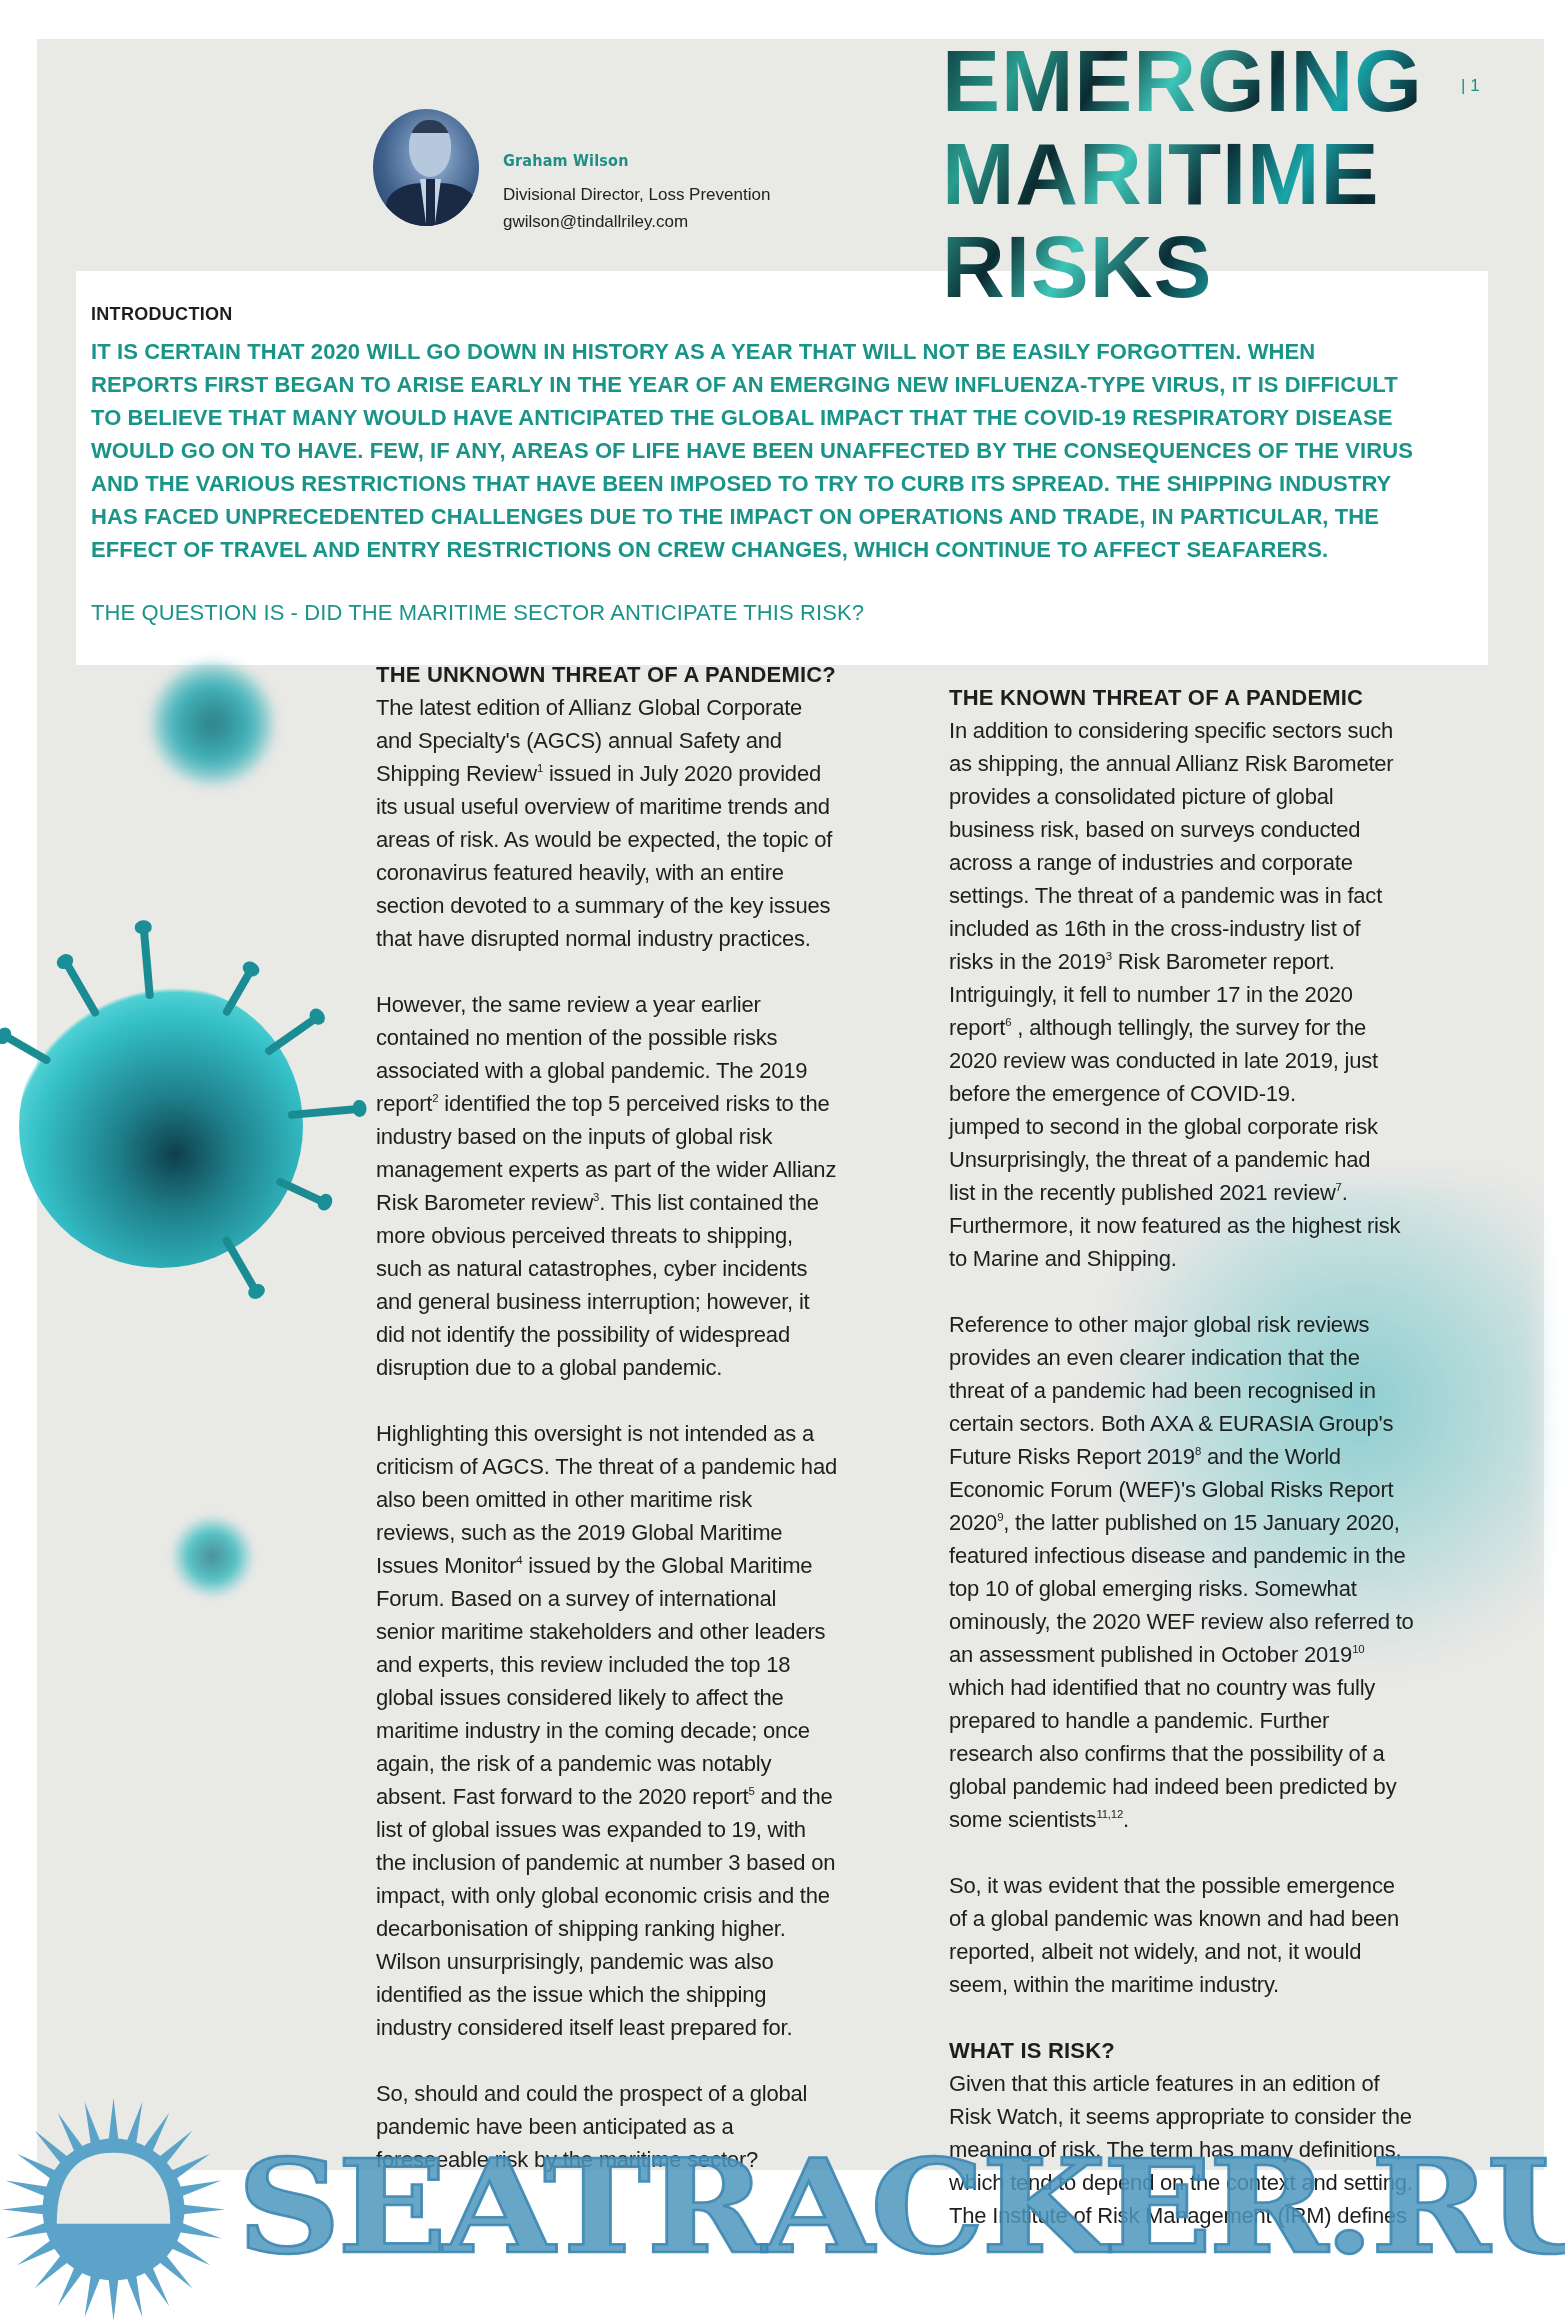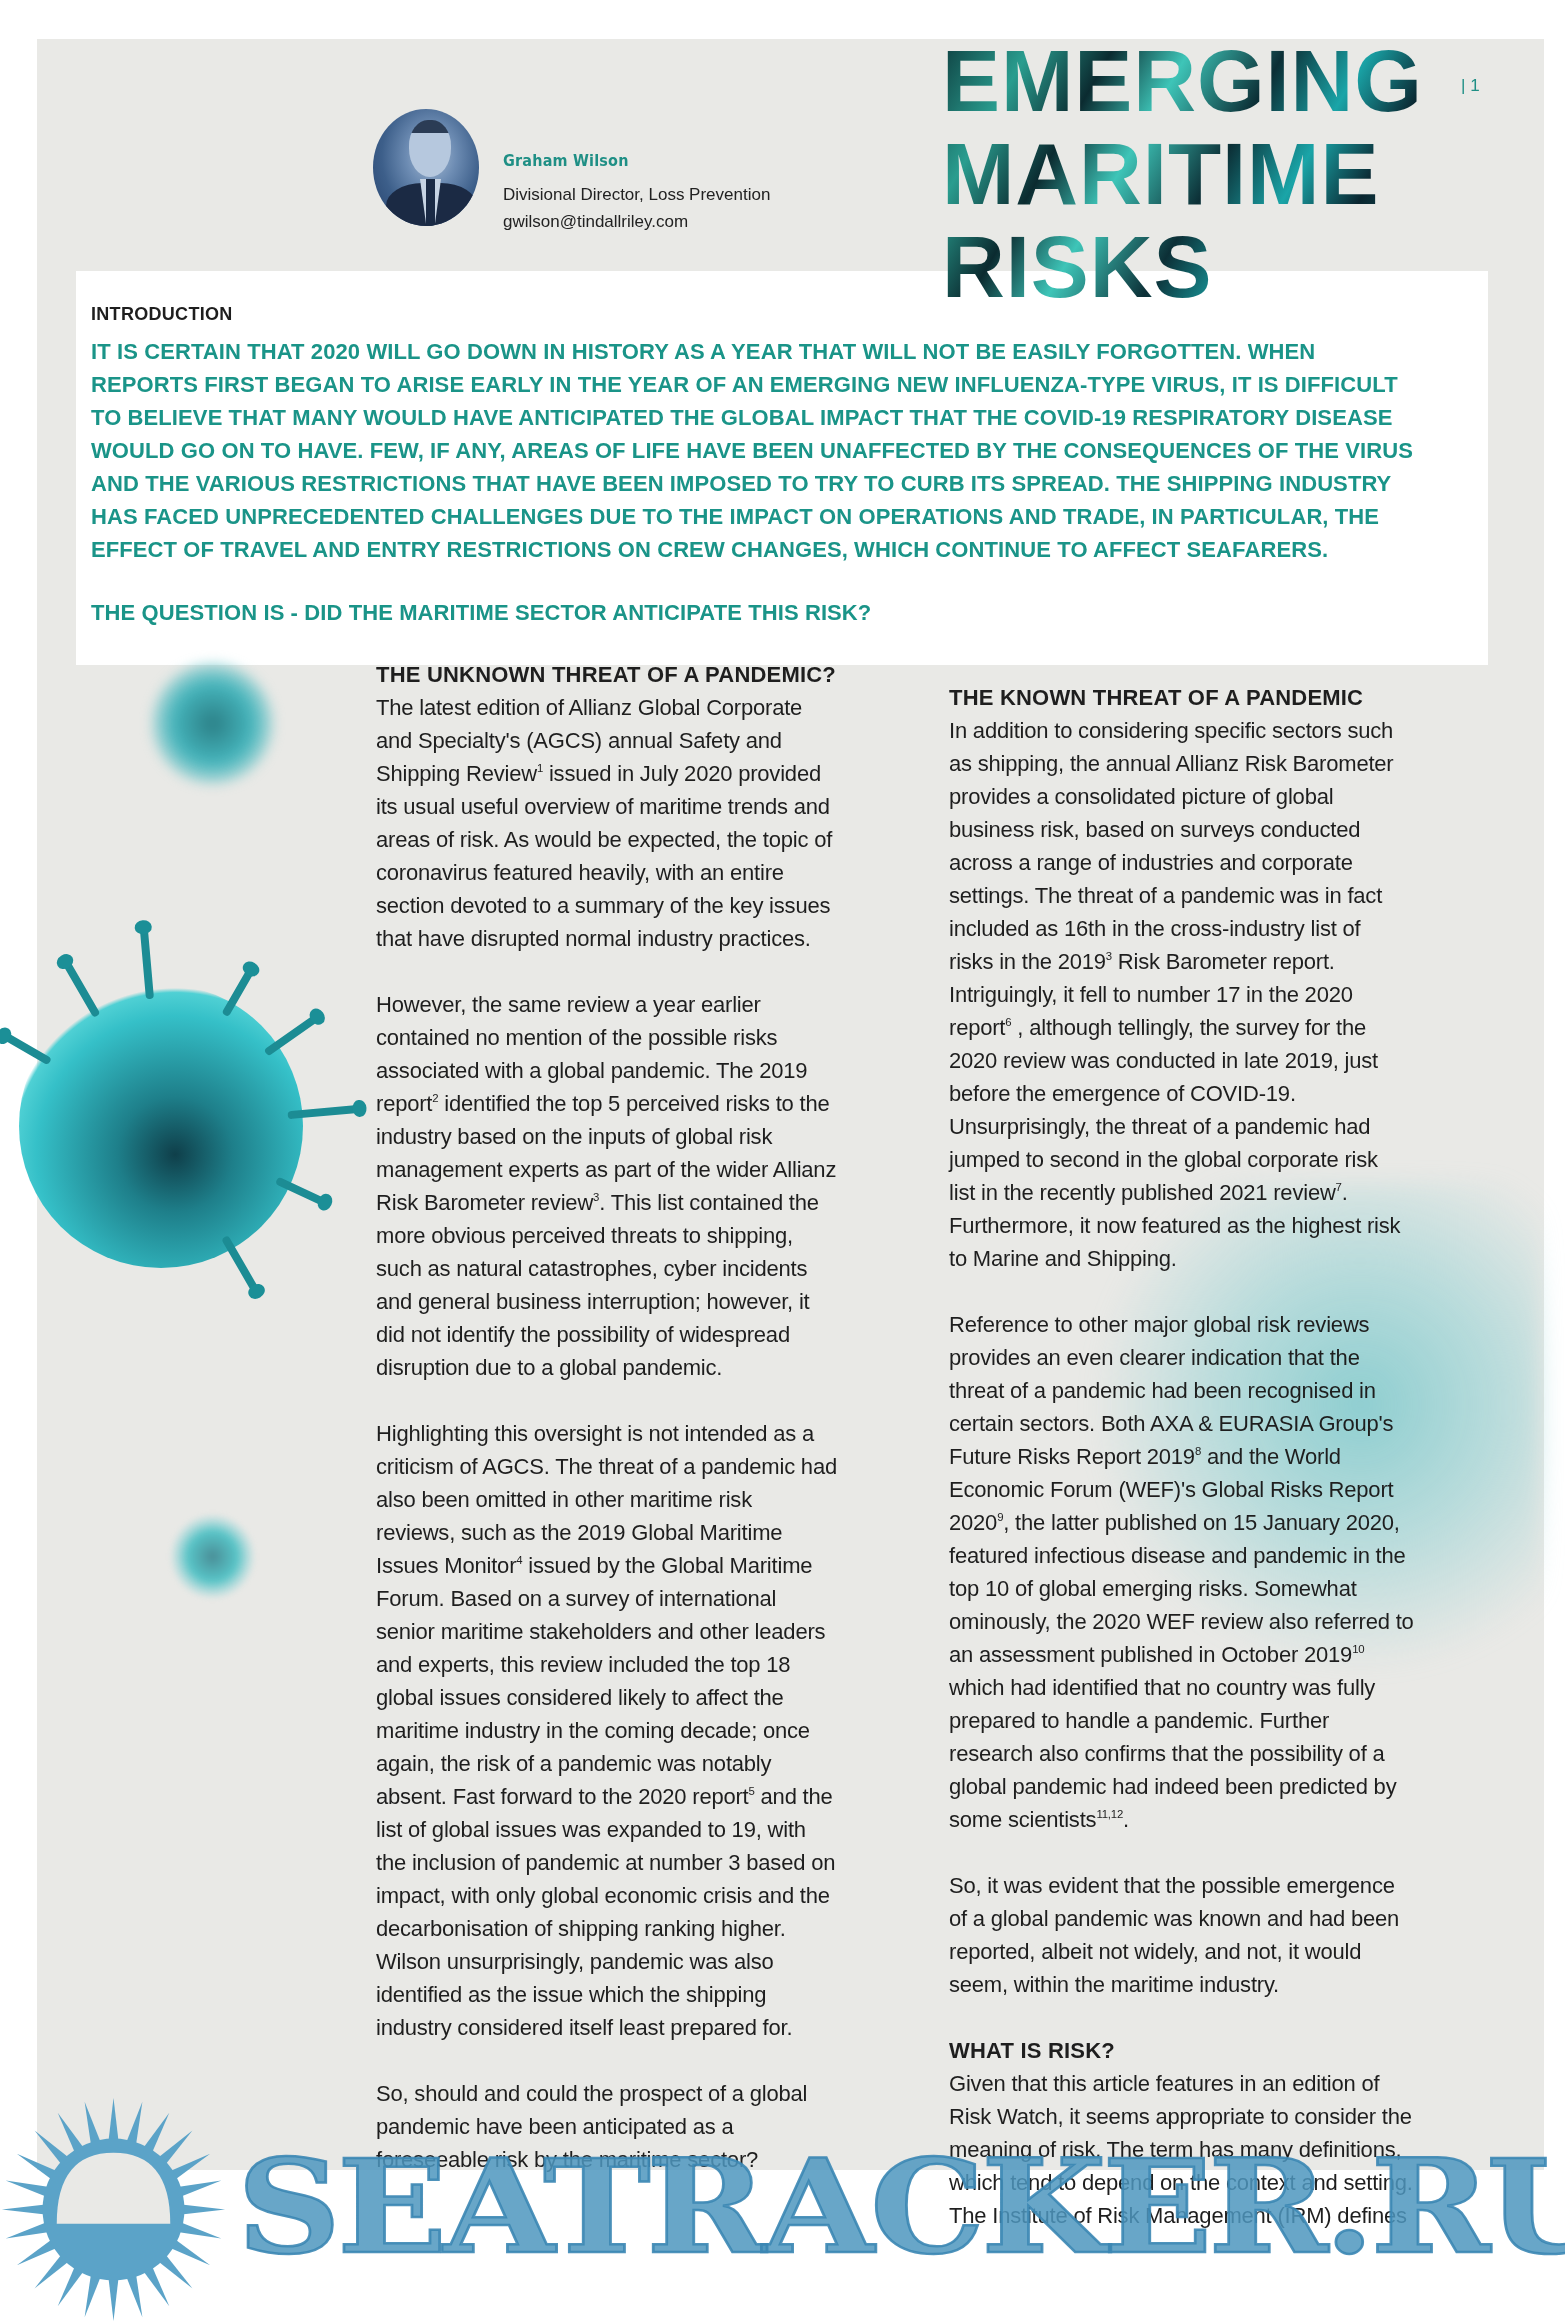--- a/index.html
+++ b/index.html
@@ -71,21 +71,21 @@
     color: #1e1e1e; font-family: "Liberation Sans", sans-serif; letter-spacing: 0.3px;
   }
   .intro-text {
     position: absolute; left: 91px; top: 335px; width: 1391px;
     font-family: "Liberation Sans", sans-serif; font-weight: bold;
     font-size: 22px; line-height: 33px; color: #1a9488; letter-spacing: 0.1px;
   }
   .intro-text .line { display: block; white-space: nowrap; }
   .intro-question {
     position: absolute; left: 91px; top: 600px;
-    font-family: "Liberation Sans", sans-serif; font-weight: bold;
+    font-family: "Liberation Sans", sans-serif; font-weight: normal;
     font-size: 22px; color: #1a9488; letter-spacing: 0.1px;
   }
 
   
   .virus { position: absolute; border-radius: 50%; }
   .virus-blur1 {
     left: 151px; top: 662px; width: 123px; height: 123px;
     background: radial-gradient(circle, #2b7f86 0%, #45b4bb 45%, rgba(90,190,195,0.5) 65%, rgba(233,233,230,0) 75%);
     filter: blur(5.7px);
   }
@@ -247,22 +247,22 @@
         <span class="line">provides a consolidated picture of global</span>
         <span class="line">business risk, based on surveys conducted</span>
         <span class="line">across a range of industries and corporate</span>
         <span class="line">settings. The threat of a pandemic was in fact</span>
         <span class="line">included as 16th in the cross-industry list of</span>
         <span class="line">risks in the 2019<sup>3</sup> Risk Barometer report.</span>
         <span class="line">Intriguingly, it fell to number 17 in the 2020</span>
         <span class="line">report<sup>6</sup> , although tellingly, the survey for the</span>
         <span class="line">2020 review was conducted in late 2019, just</span>
         <span class="line">before the emergence of COVID-19.</span>
+        <span class="line">jumped to second in the global corporate risk</span>
         <span class="line">Unsurprisingly, the threat of a pandemic had</span>
-        <span class="line">jumped to second in the global corporate risk</span>
         <span class="line">list in the recently published 2021 review<sup>7</sup>.</span>
         <span class="line">Furthermore, it now featured as the highest risk</span>
         <span class="line">to Marine and Shipping.</span>
       </p>
       <p>
         <span class="line">Reference to other major global risk reviews</span>
         <span class="line">provides an even clearer indication that the</span>
         <span class="line">threat of a pandemic had been recognised in</span>
         <span class="line">certain sectors. Both AXA &amp; EURASIA Group's</span>
         <span class="line">Future Risks Report 2019<sup>8</sup> and the World</span>

